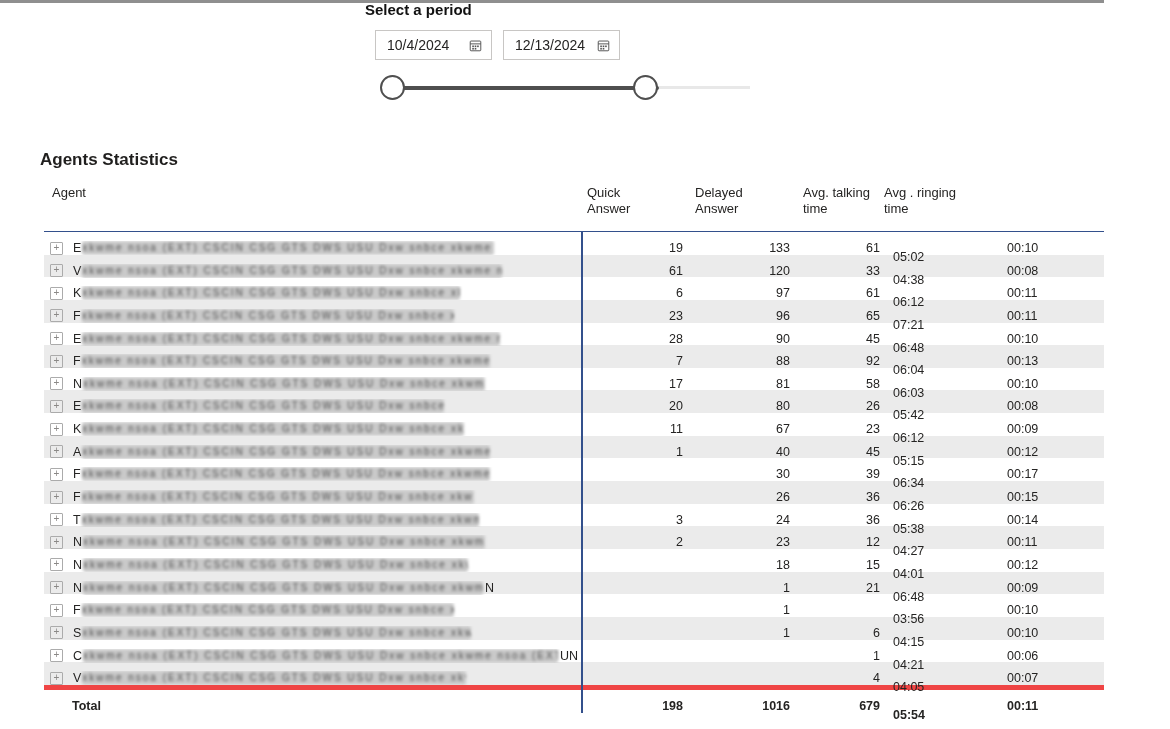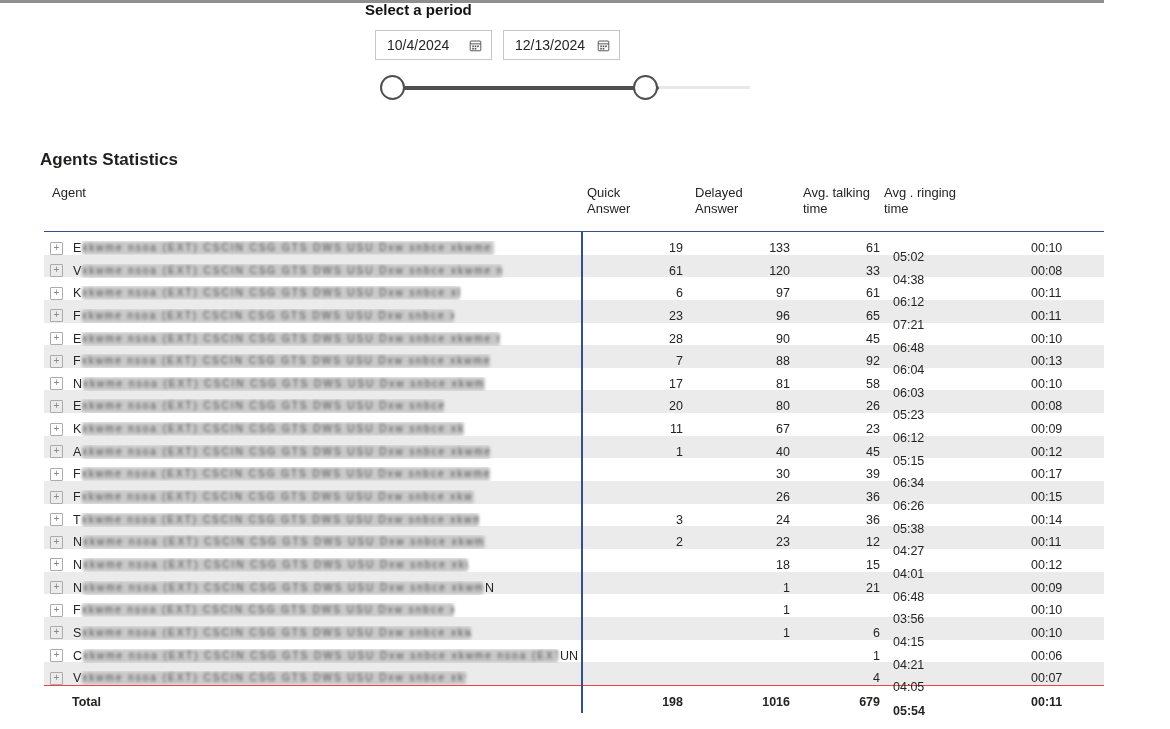--- a/index.html
+++ b/index.html
@@ -44,32 +44,32 @@
   .sort{display:block;font-size:7px;line-height:7px;color:#252423;margin-top:2px;}
 
   .hdr-underline{position:absolute;left:0;top:51px;width:1060px;height:1px;background:#33508C;}
   .vline{position:absolute;left:537px;top:52px;width:1.5px;height:481px;background:#33508C;}
 
   .row{height:22.65px;align-items:center;font-size:12.5px;color:#252423;}
   .row.alt{background:#ebebeb;}
   .c-agent{display:flex;align-items:center;padding-left:6px;white-space:nowrap;overflow:hidden;}
   .c-num{text-align:right;padding-right:2px;}
   .c-time{padding-left:11px;margin-top:18px;}
-  .c-ring{padding-left:2px;margin-left:24px;}
+  .c-ring{padding-left:2px;}
 
   .expand{width:11px;height:11px;border:1px solid #ababab;border-radius:1px;color:#8a8886;
           font-size:10px;line-height:9px;text-align:center;margin-right:10px;flex:none;}
   .lead{margin-right:1px;}
   .trail{margin-left:2px;}
   .blurbar{display:inline-block;height:14px;border-radius:2px;background:#c9c9c9;
            overflow:hidden;filter:blur(1.7px);flex:none;}
   .blurtxt{display:block;font-size:10px;line-height:14px;color:#4f4f4f;letter-spacing:2px;white-space:nowrap;}
 
   .total-row{height:24px;align-items:center;font-weight:700;font-size:12.5px;
-             border-top:1px solid #ef4444;color:#252423;}
+             border-top:5px solid #ef4444;color:#252423;}
   .total-label-pad{padding-left:28px;}
 </style>
 </head>
 <body>
 
 <div class="screen">
 
   <div class="topbar"></div>
 
 
@@ -226,21 +226,21 @@
           <div class="c-agent">
             <span class="expand">+</span>
             <span class="lead">E</span>
             <span class="blurbar" style="width: 362px;">
               <span class="blurtxt">xkwme nsoa (EXT) CSCIN CSG GTS DWS USU Dxw snbce xkwme nsoa (EXT) CSCIN CSG GTS DWS USU Dxw snbce xkwme nsoa (EXT) CSCIN CSG GTS DWS USU Dxw snbce xkwme nsoa (EXT) CSCIN CSG GTS DWS USU Dxw snbce xkwme nsoa (EXT) CSCIN CSG GTS DWS USU Dxw snbce xkwme nsoa (EXT) CSCIN CSG GTS DWS USU Dxw snbce xkwme nsoa (EXT) CSCIN CSG GTS DWS USU Dxw snbce xkwme nsoa (EXT) CSCIN CSG GTS DWS USU Dxw snbce xkwme nsoa (EXT) CSCIN CSG GTS DWS USU Dxw snbce xkwme nsoa (EXT) CSCIN CSG GTS DWS USU Dxw snbce </span>
             </span>
           </div>
           <div class="c-num">20</div>
           <div class="c-num">80</div>
           <div class="c-num">26</div>
-          <div class="c-time">05:23</div>
+          <div class="c-time">05:42</div>
           <div class="c-ring">00:08</div>
         </div>
         <div class="grid row">
           <div class="c-agent">
             <span class="expand">+</span>
             <span class="lead">K</span>
             <span class="blurbar" style="width: 382px;">
               <span class="blurtxt">xkwme nsoa (EXT) CSCIN CSG GTS DWS USU Dxw snbce xkwme nsoa (EXT) CSCIN CSG GTS DWS USU Dxw snbce xkwme nsoa (EXT) CSCIN CSG GTS DWS USU Dxw snbce xkwme nsoa (EXT) CSCIN CSG GTS DWS USU Dxw snbce xkwme nsoa (EXT) CSCIN CSG GTS DWS USU Dxw snbce xkwme nsoa (EXT) CSCIN CSG GTS DWS USU Dxw snbce xkwme nsoa (EXT) CSCIN CSG GTS DWS USU Dxw snbce xkwme nsoa (EXT) CSCIN CSG GTS DWS USU Dxw snbce xkwme nsoa (EXT) CSCIN CSG GTS DWS USU Dxw snbce xkwme nsoa (EXT) CSCIN CSG GTS DWS USU Dxw snbce </span>
             </span>
           </div>

